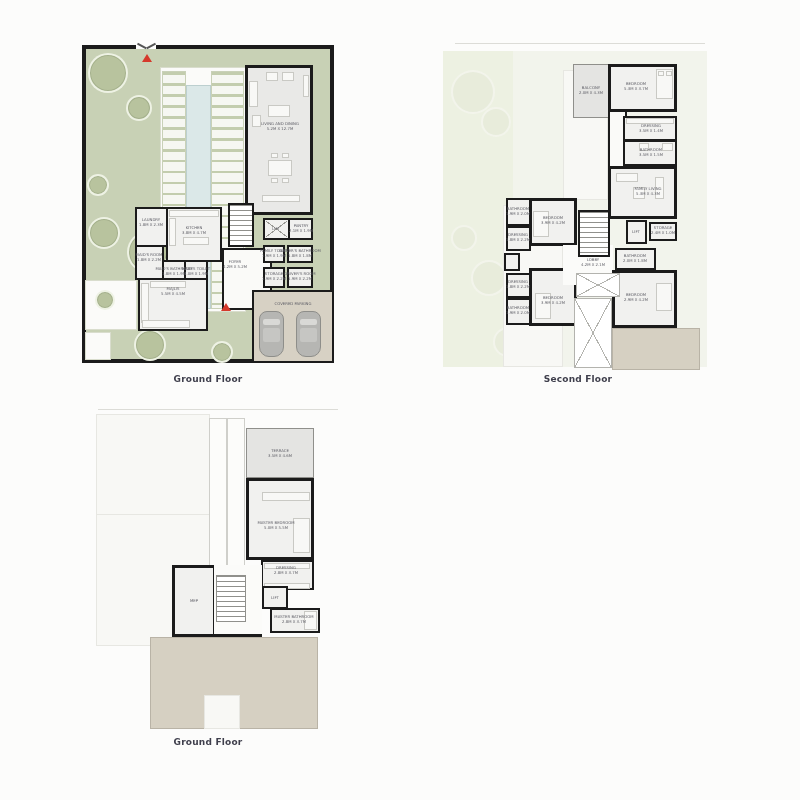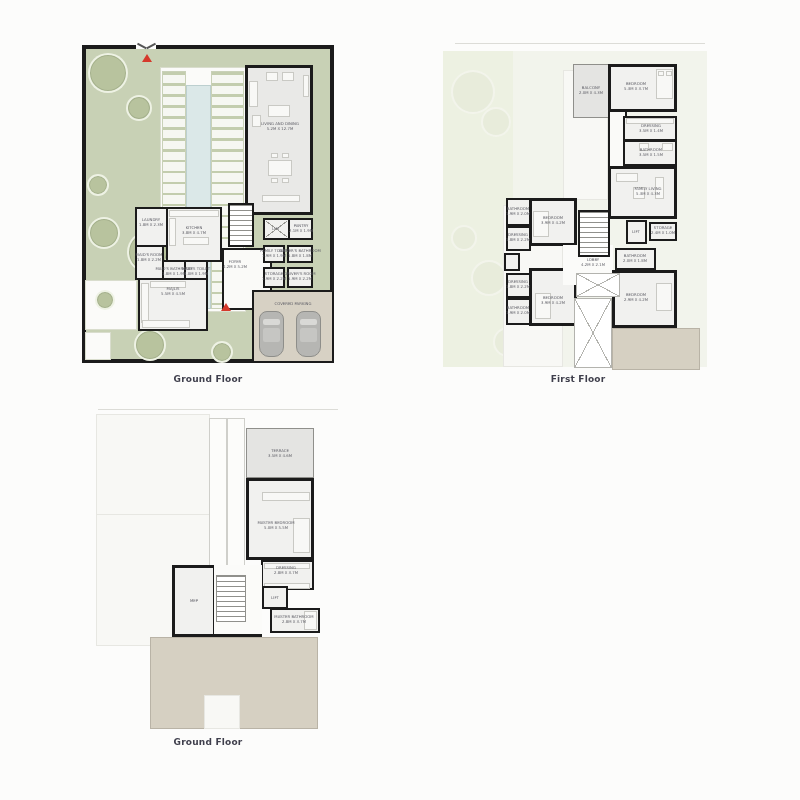--- a/index.html
+++ b/index.html
@@ -332,14 +332,14 @@
   <div class="rl" style="left:204px;top:212px">
     <div>MASTER BATHROOM</div>
     <div>2.8M X 3.7M</div>
   </div>
   <div class="rl" style="left:104px;top:193px">
     <div>MEP</div>
   </div>
 </div>
 
 <div class="cap" style="left:208px;top:374px">Ground Floor</div>
-<div class="cap" style="left:578px;top:374px">First Floor</div>
+<div class="cap" style="left:578px;top:374px">Second Floor</div>
 <div class="cap" style="left:208px;top:737px">Ground Floor</div>
 
 </body></html>

